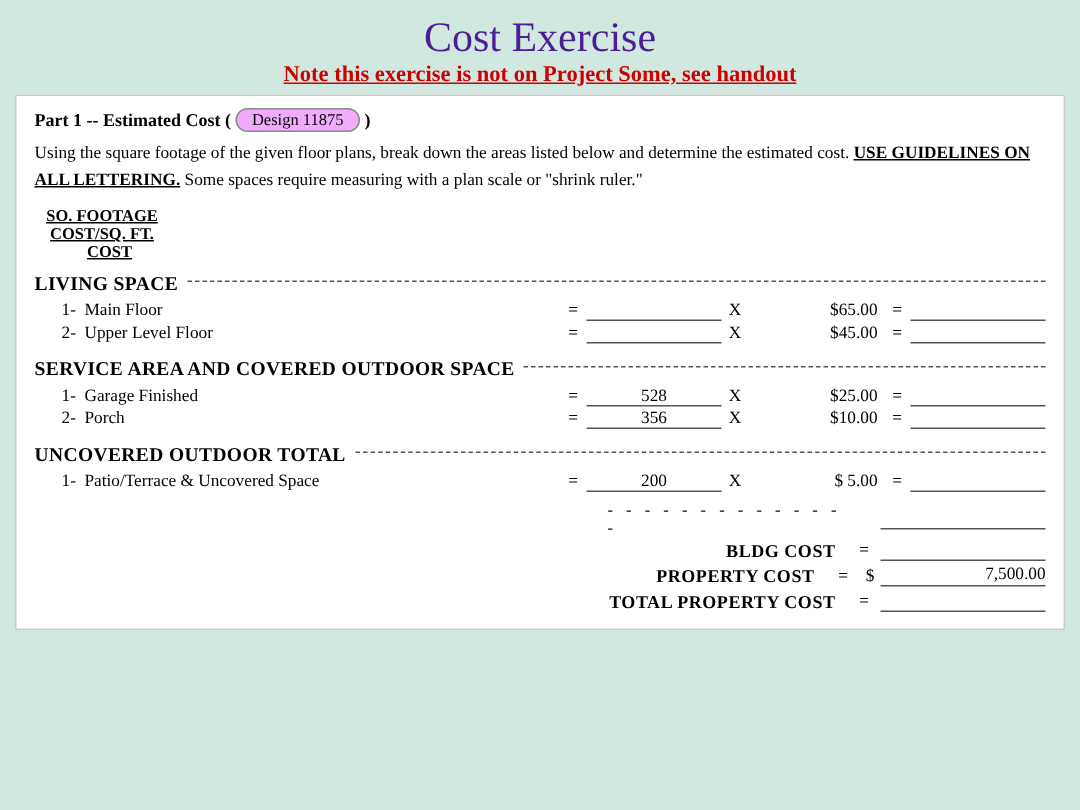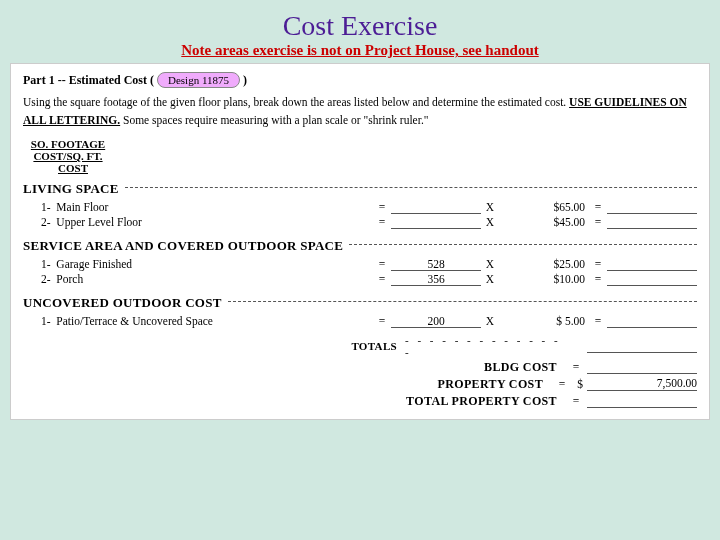--- a/index.html
+++ b/index.html
@@ -119,21 +119,21 @@
     .totals-eq { width: 22px; text-align: center; }
     .totals-val { width: 110px; border-bottom: 1px solid #555; text-align: right; min-height: 14px; display: inline-block; }
     .dollar-sign { width: 14px; text-align: center; }
   </style>
 </head>
 <body>
 
 <div>
   <div class="header">
     <div class="header-title">Cost Exercise</div>
-    <div class="header-subtitle">Note areas exercise is not on Project House, see handout</div>
+    <div class="header-subtitle">Note this exercise is not on Project Some, see handout</div>
   </div>
 
   <div class="content">
 
     <div class="part-header">
       <span>Part 1 -- Estimated Cost (</span>
       <span class="design-badge">Design 11875</span>
       <span>)</span>
     </div>
 
@@ -196,39 +196,38 @@
         <div class="row-sqft">356</div>
         <div class="row-x">X</div>
         <div class="row-cpsf">$10.00</div>
         <div class="row-eq2">=</div>
         <div class="row-val">&nbsp;</div>
       </div>
     </div>
 
     <div>
       <div style="display:flex; align-items:center; margin: 5px 0 1px 0;">
-        <span class="section-title">UNCOVERED OUTDOOR COST</span>
+        <span class="section-title">UNCOVERED OUTDOOR TOTAL</span>
         <span style="flex:1; border-top: 1.5px dashed #555; margin-left:6px;"></span>
       </div>
 
       <div class="row">
         <div class="row-label">1-&nbsp;&nbsp;Patio/Terrace &amp; Uncovered Space</div>
         <div class="row-eq">=</div>
         <div class="row-sqft">200</div>
         <div class="row-x">X</div>
         <div class="row-cpsf">$ 5.00</div>
         <div class="row-eq2">=</div>
         <div class="row-val">&nbsp;</div>
       </div>
     </div>
 
     <div class="totals-section">
 
       <div class="totals-row">
-        <span class="totals-label">TOTALS</span>
         <span style="font-size:11px; letter-spacing:3px; flex:1; max-width:160px;">- - - - - - - - - - - - - -</span>
         <span class="totals-eq"></span>
         <span class="totals-val">&nbsp;</span>
       </div>
 
       <div class="totals-row">
         <span class="totals-label" style="font-size:12px; font-weight:bold;">BLDG COST</span>
         <span class="totals-eq">=</span>
         <span class="totals-val">&nbsp;</span>
       </div>

